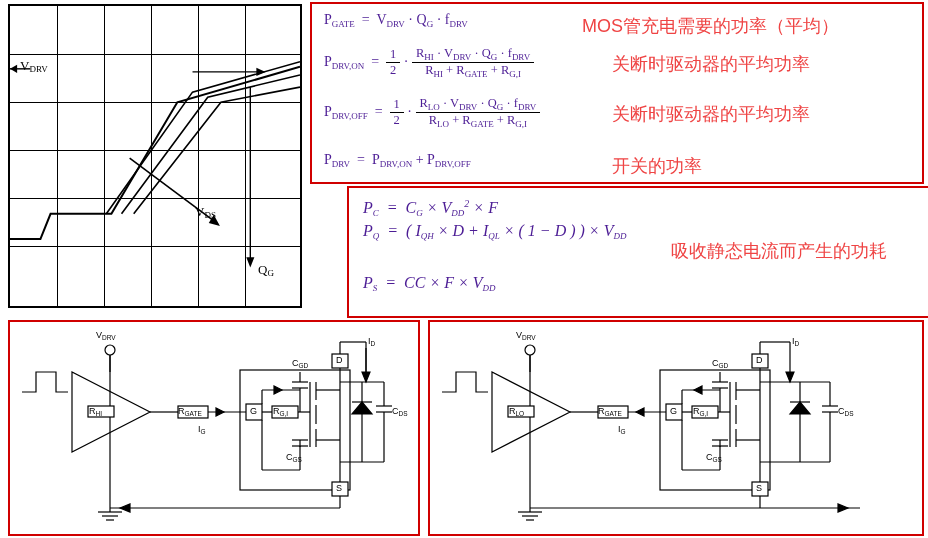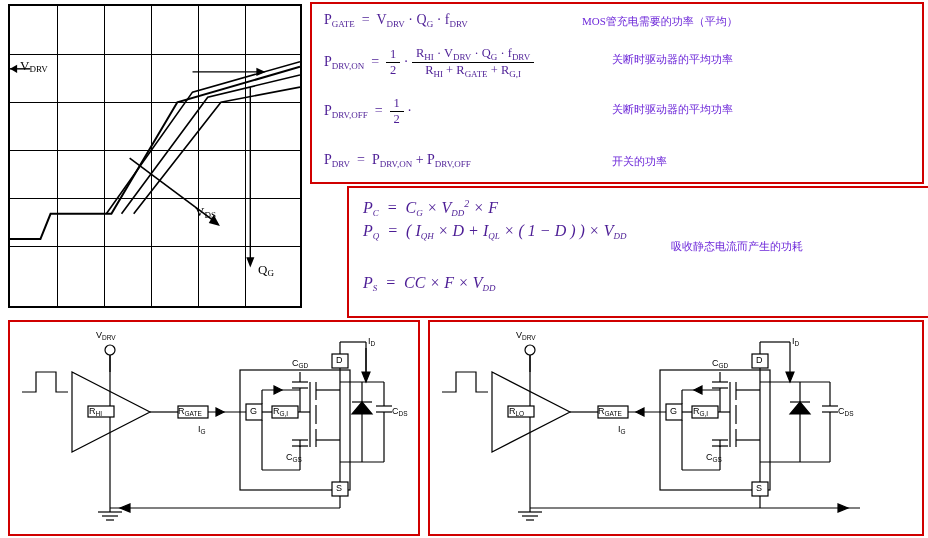--- a/index.html
+++ b/index.html
@@ -18,21 +18,21 @@
   .gl{position:absolute;background:#000;}
   .gl.v{width:1px;top:0;bottom:0;}
   .gl.h{height:1px;left:0;right:0;}
   .curve{position:absolute;left:0;top:0;width:100%;height:100%;}
   .chart-label{position:absolute;font-size:13px;font-family:"Liberation Serif",serif;}
   .sub{font-size:9px;vertical-align:-2px;}
 
   
   #formula-box-1{left:310px;top:2px;width:610px;height:178px;border:2px solid #d00000;background:#fff;}
   .frow{position:absolute;font-size:14px;color:#4c1d95;}
-  .cn{color:#6d28d9;font-family:Liberation Serif, serif;font-size:11px;}
+  .cn{color:#ef4444;font-family:Liberation Sans, sans-serif;font-size:18px;}
   .frac{display:inline-block;vertical-align:middle;text-align:center;}
   .frac .num{display:block;padding:0 4px;border-bottom:1px solid #000;font-size:12.5px;}
   .frac .den{display:block;padding:0 4px;font-size:12.5px;}
   .sb{font-size:9px;vertical-align:-3px;}
 
   
   #formula-box-2{left:310px;top:186px;width:610px;height:128px;border:2px solid #d00000;background:#fff;margin-left:37px;}
   .ital{font-family:"Liberation Serif",serif;font-style:italic;}
 
   
@@ -107,20 +107,24 @@
       <span class="num">R<span class="sb">HI</span> · V<span class="sb">DRV</span> · Q<span class="sb">G</span> · f<span class="sb">DRV</span></span>
       <span class="den">R<span class="sb">HI</span> + R<span class="sb">GATE</span> + R<span class="sb">G,I</span></span>
     </span>
   </div>
   <div class="frow cn" style="left:300px;top:48px;">关断时驱动器的平均功率</div>
 
   <div class="frow" style="left:12px;top:92px;">
     <span>P</span><span class="sb">DRV,OFF</span>
     &nbsp;<span>=</span>&nbsp;
     <span class="frac"><span class="num">1</span><span class="den">2</span></span> ·
+    <span class="frac">
+      <span class="num">R<span class="sb">LO</span> · V<span class="sb">DRV</span> · Q<span class="sb">G</span> · f<span class="sb">DRV</span></span>
+      <span class="den">R<span class="sb">LO</span> + R<span class="sb">GATE</span> + R<span class="sb">G,I</span></span>
+    </span>
   </div>
   <div class="frow cn" style="left:300px;top:98px;">关断时驱动器的平均功率</div>
 
   <div class="frow" style="left:12px;top:148px;">
     <span>P</span><span class="sb">DRV</span>
     &nbsp;<span>=</span>&nbsp;
     P<span class="sb">DRV,ON</span> + P<span class="sb">DRV,OFF</span>
   </div>
   <div class="frow cn" style="left:300px;top:150px;">开关的功率</div>
 </div>

